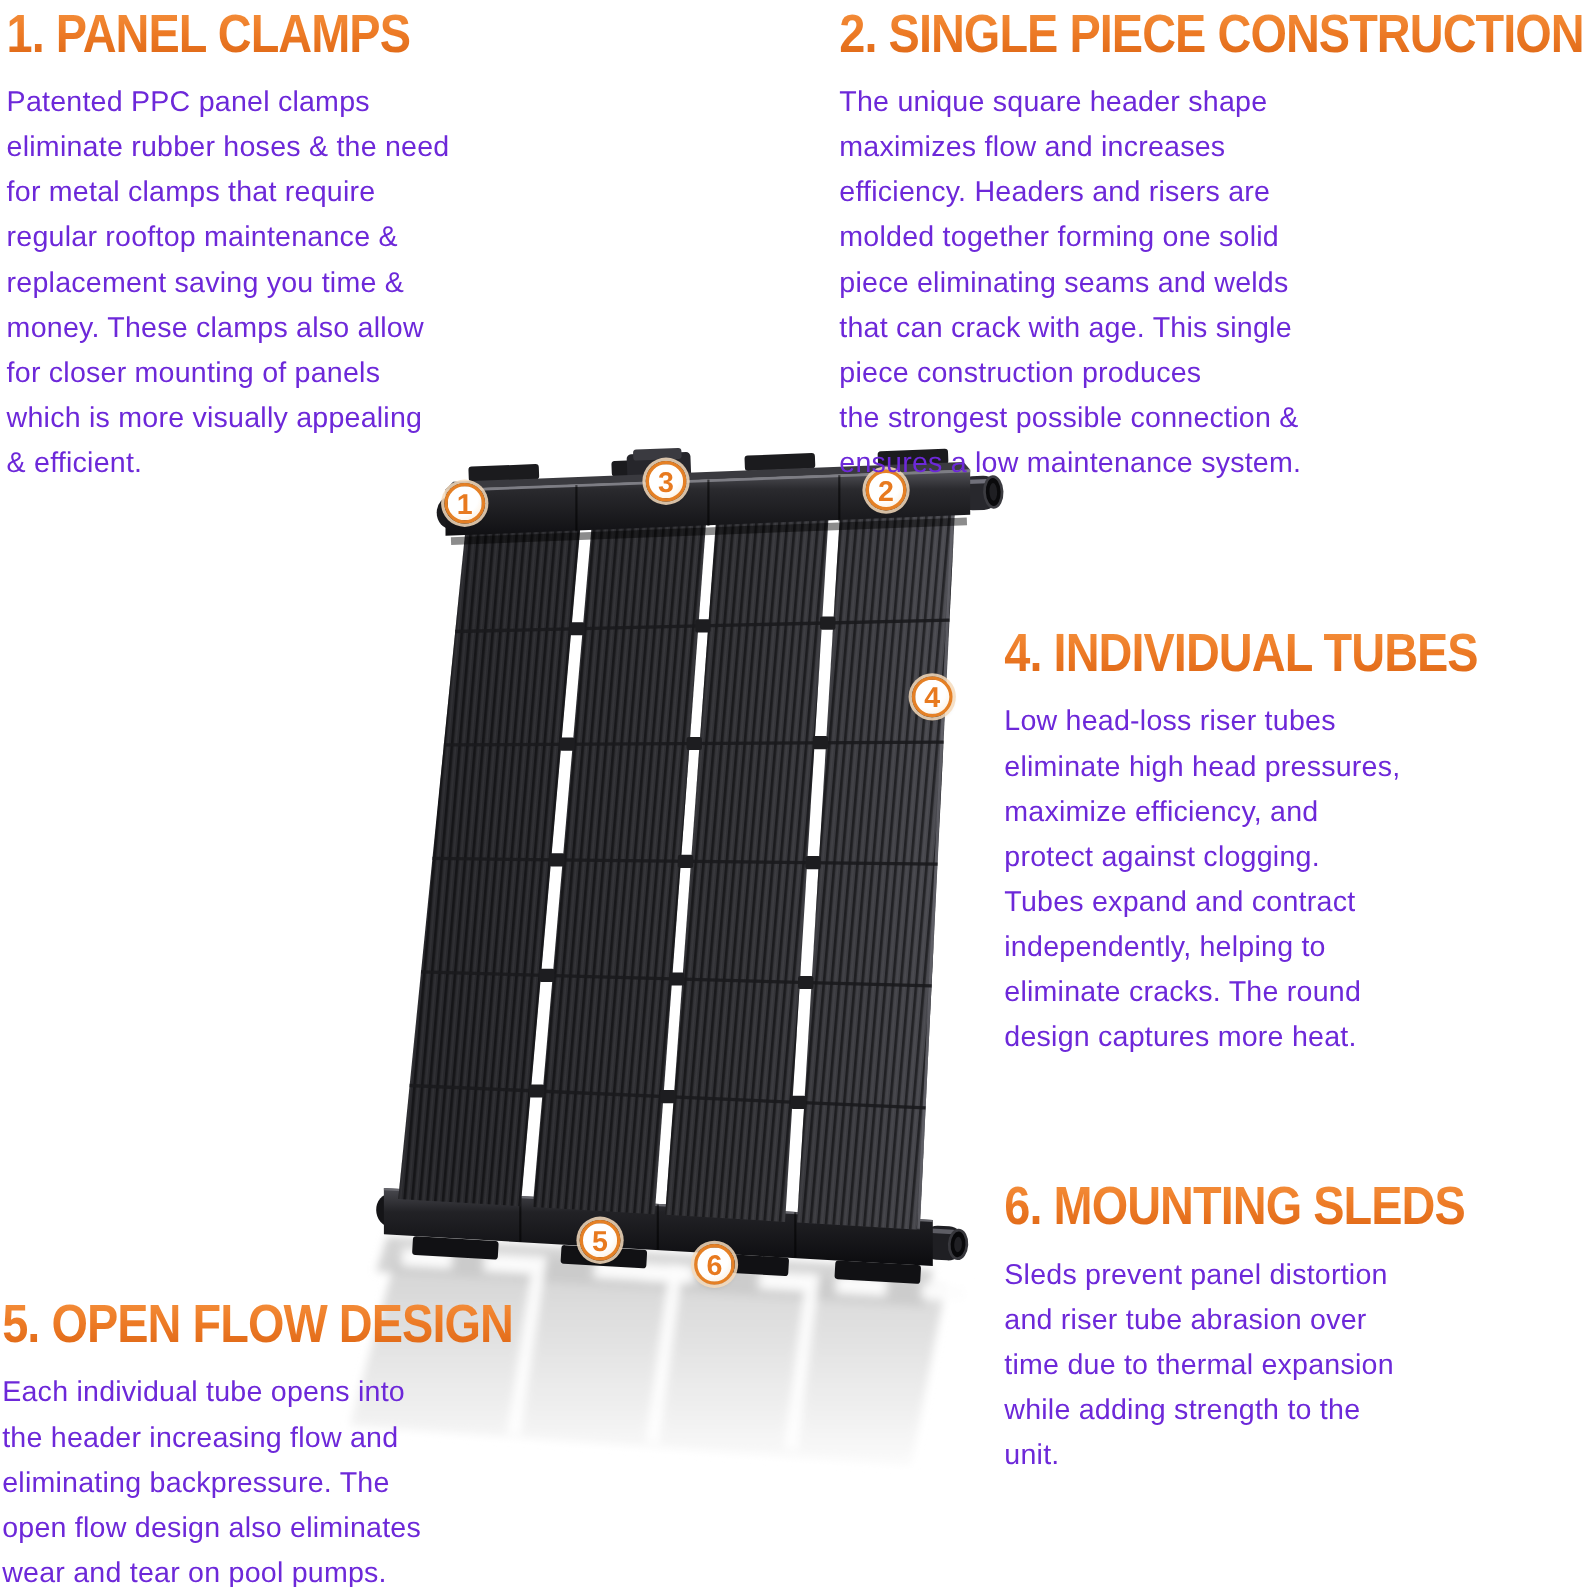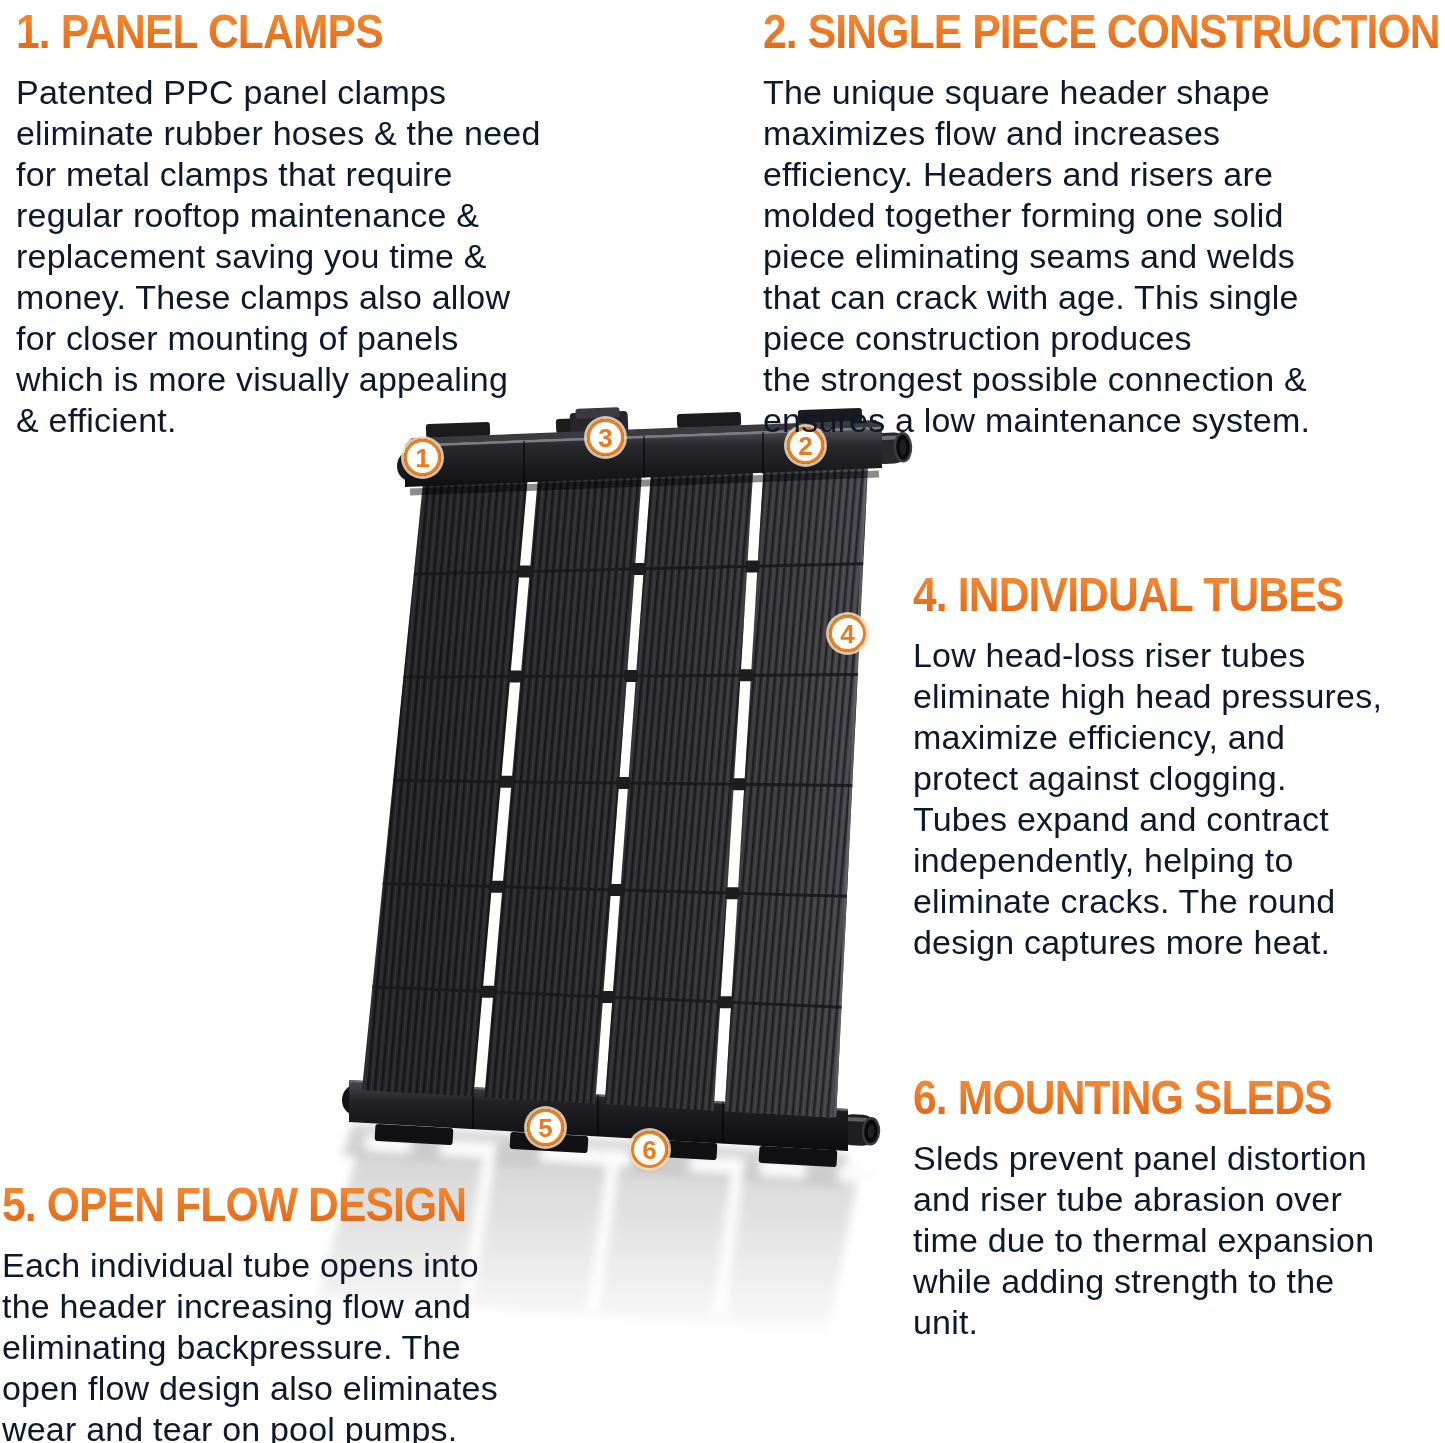--- a/index.html
+++ b/index.html
@@ -18,27 +18,27 @@
     transform-origin:0 50%;
     white-space:nowrap;
     color:#ec7621;
     background:linear-gradient(180deg,#f5913e 0%,#ed7b26 45%,#dd6514 100%);
     -webkit-background-clip:text;
     background-clip:text;
     -webkit-text-fill-color:transparent;
   }
   .body{
     margin:15px 0 0 0;
-    font-size:34px;
+    font-size:26px;
     line-height:41px;
     letter-spacing:.2px;
-    color:#0f172a;
+    color:#6d28d9;
     white-space:pre-line;
   }
-  .sec1{left:16px;   top:6px;    width:660px;}
+  .sec1{left:6px;   top:6px;    width:660px;}
   .sec2{left:763px; top:6px;    width:684px;}
   .sec3{left:2px;   top:566px;  width:430px;}
   .sec4{left:913px; top:569px;  width:534px;}
   .sec5{left:2px;   top:1179px; width:590px;}
   .sec6{left:913px; top:1072px; width:534px;}
   .illustration{position:absolute;left:0;top:0;width:1445px;height:1443px;}
   .marker{
     position:absolute;width:37px;height:37px;border-radius:50%;
     background:radial-gradient(circle at 38% 32%, #ffffff 55%, #fbe9d2 100%);
     border:3px solid #e58025;

